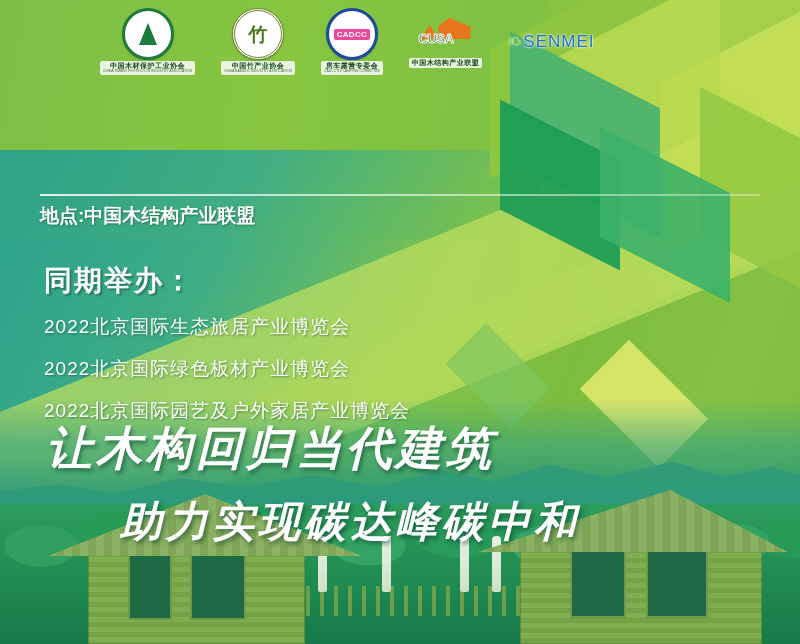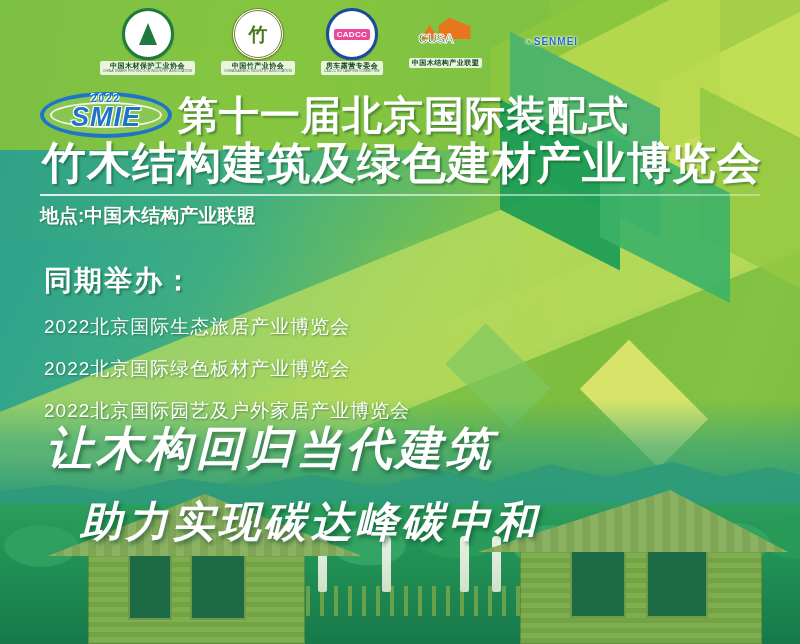--- a/index.html
+++ b/index.html
@@ -207,21 +207,21 @@
   .cusa-house{
     position:absolute;left:4px;top:2px;width:50px;height:22px;
     background:#e8761c;
     clip-path:polygon(0 100%,18% 36%,36% 100%,36% 40%,58% 4%,100% 44%,100% 100%);
   }
   .cusa-txt{
     position:absolute;left:2px;top:16px;font-size:13px;font-weight:bold;
     color:#14532d;letter-spacing:-.5px;-webkit-text-stroke:1px #fff;
   }
   .senmei{
-    font-size:10px;font-weight:bold;color:#1f6fc4;letter-spacing:1px;
+    font-size:17px;font-weight:normal;color:#1f6fc4;letter-spacing:1px;
     text-shadow:0 0 2px #fff,0 0 3px #fff;
   }
   .senmei .leaf{color:#6ec13c;}
 
   
   .title-block{position:absolute;left:0;top:92px;width:800px;}
   .title-row{display:flex;align-items:center;padding-left:40px;}
   .smie{
     position:relative;width:132px;height:46px;flex:0 0 auto;margin-right:6px;
   }
@@ -274,21 +274,21 @@
   }
 
   .slogan{position:absolute;left:0;top:418px;width:672px;}
   .sl{
     color:#fff;font-weight:bold;font-style:italic;
     font-family:"DejaVu Serif","Liberation Serif",serif;
     letter-spacing:4px;
     text-shadow:2px 3px 4px rgba(10,60,40,.55);
   }
   .sl1{font-size:46px;padding-left:46px;}
-  .sl2{font-size:42px;padding-left:80px;margin-top:14px;}
+  .sl2{font-size:42px;padding-left:120px;margin-top:14px;}
 </style>
 </head>
 <body>
 
 <div id="poster">
 
   <div class="bg-base"></div>
   <div class="bg-top"></div>
   <div class="chev"></div>
   <div class="bg-teal"></div>
@@ -382,31 +382,20 @@
       <div class="logo">
         <div class="logo-mark mark5">
           <div class="senmei">
             <span class="leaf">❧</span><span>SENMEI</span>
           </div>
         </div>
       </div>
 
     </div>
 
-    <div class="title-block">
-      <div class="title-row">
-        <div class="smie">
-          <div class="smie-oval"></div>
-          <div class="smie-year">2022</div>
-          <div class="smie-txt">SMIE</div>
-        </div>
-        <div class="t-line t1">第十一届北京国际装配式</div>
-      </div>
-      <div class="t-line t2">竹木结构建筑及绿色建材产业博览会</div>
-    </div>
 
     <div class="divider"></div>
 
     <div class="meta">
       <div>地点:中国木结构产业联盟</div>
     </div>
 
     <div class="concurrent">
       <div class="conc-head">同期举办：</div>
       <div class="conc-list">

